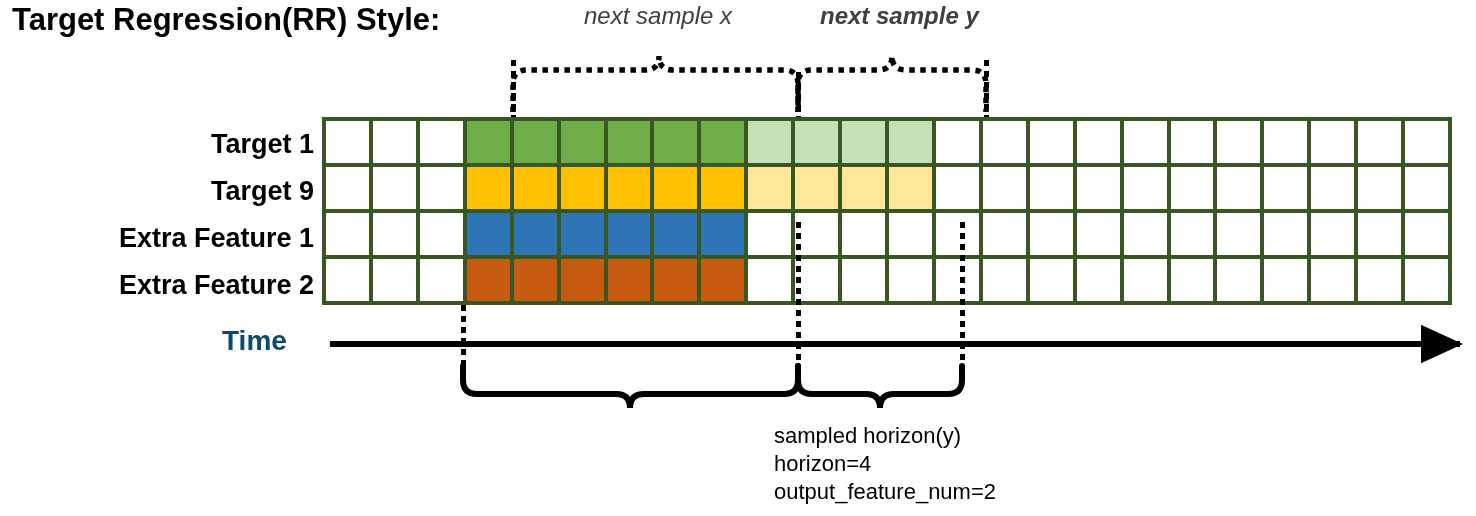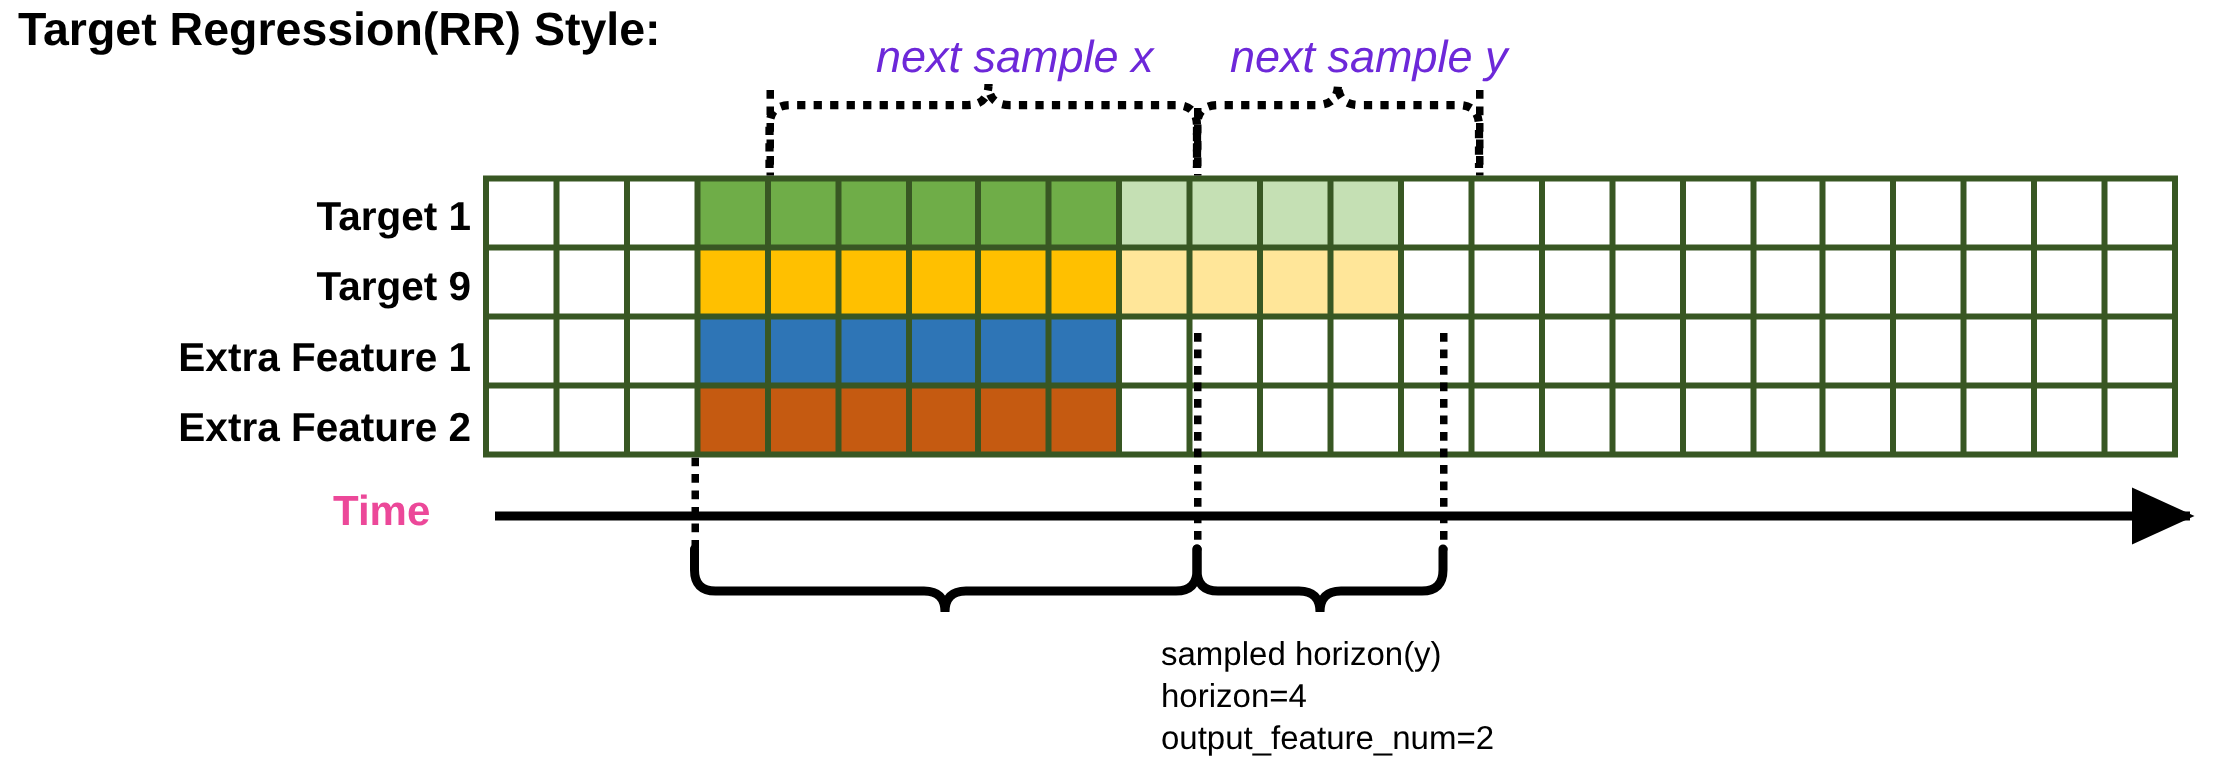--- a/index.html
+++ b/index.html
@@ -44,32 +44,31 @@
     background-image:linear-gradient(to bottom,#000 52%,rgba(0,0,0,0) 0%);
     background-size:5px 11px;background-repeat:repeat-y;
   }
 
   
   svg.overlay{position:absolute;left:0;top:0;width:1476px;height:516px;overflow:visible;}
 
   
   .brace-cap{
     position:absolute;
-    font-size:30px;font-style:italic;font-weight:400;color:#6d28d9;
+    font-size:24px;font-style:italic;font-weight:400;color:#404040;
     white-space:nowrap;
-    margin-top:20px;
   }
   .blk{
     position:absolute;
     font-size:22px;font-weight:400;color:#000;
     line-height:28px;white-space:nowrap;
   }
   .time-label{
     position:absolute;left:222px;top:325px;
-    font-size:28px;font-weight:700;color:#ec4899;
+    font-size:28px;font-weight:700;color:#0c4a6e;
   }
 </style>
 </head>
 <body>
 
 <div id="stage">
 
   <div class="title">Target Regression(RR) Style:</div>
 
   <div id="labels">
@@ -179,21 +178,21 @@
     </div>
 
   <div class="vdot" style="left:511px;top:60px;height:57px;"></div>
   <div class="vdot" style="left:461px;top:305px;height:62px;"></div>
   <div class="vdot" style="left:796px;top:72px;height:45px;"></div>
   <div class="vdot" style="left:796px;top:222px;height:145px;"></div>
   <div class="vdot" style="left:984px;top:60px;height:57px;"></div>
   <div class="vdot" style="left:960px;top:222px;height:145px;"></div>
 
   <div class="brace-cap" style="left:584px;top:2px;">next sample x</div>
-  <div class="brace-cap" style="left:820px;top:2px;">next sample y</div>
+  <div class="brace-cap" style="left:820px;top:2px;font-weight:bold;">next sample y</div>
 
   <svg class="overlay" viewBox="0 0 1476 516">
     <defs>
       <marker id="arrowhead" markerWidth="8" markerHeight="8" refX="6.5" refY="3.2" orient="auto" markerUnits="strokeWidth">
         <path d="M0,0 L7,3.2 L0,6.4 z" fill="#000"></path>
       </marker>
     </defs>
 
     <g fill="none" stroke="#000" stroke-width="5.5" stroke-dasharray="5.5,5.5" stroke-linecap="butt">
       <path d="M513,112 L513,84 Q513,70 527,70 L645,70 Q659,70 659,56 Q659,70 673,70 L784,70 Q798,70 798,84 L798,112"></path>

